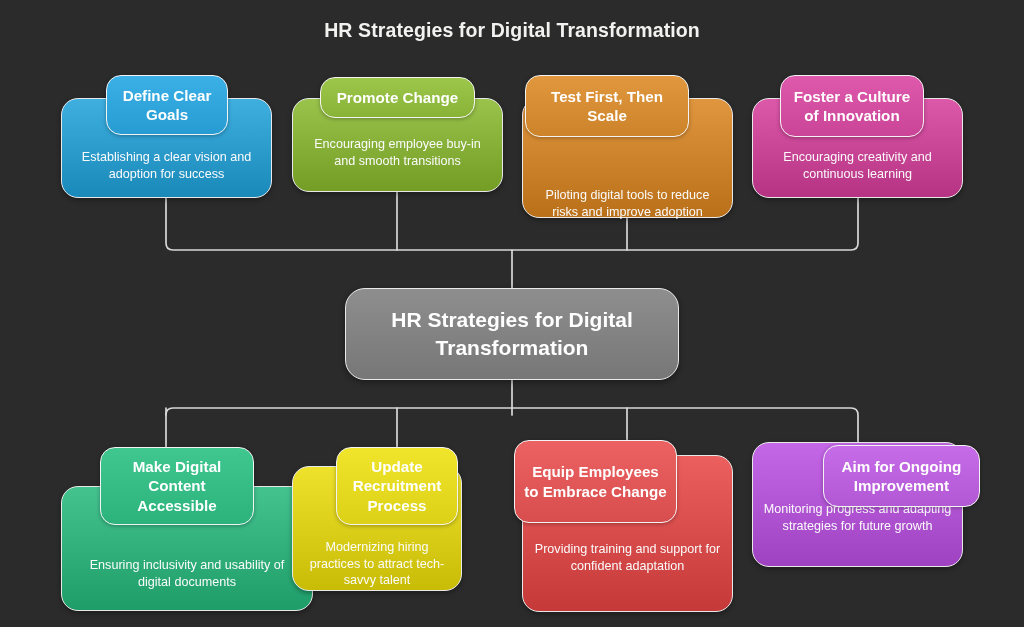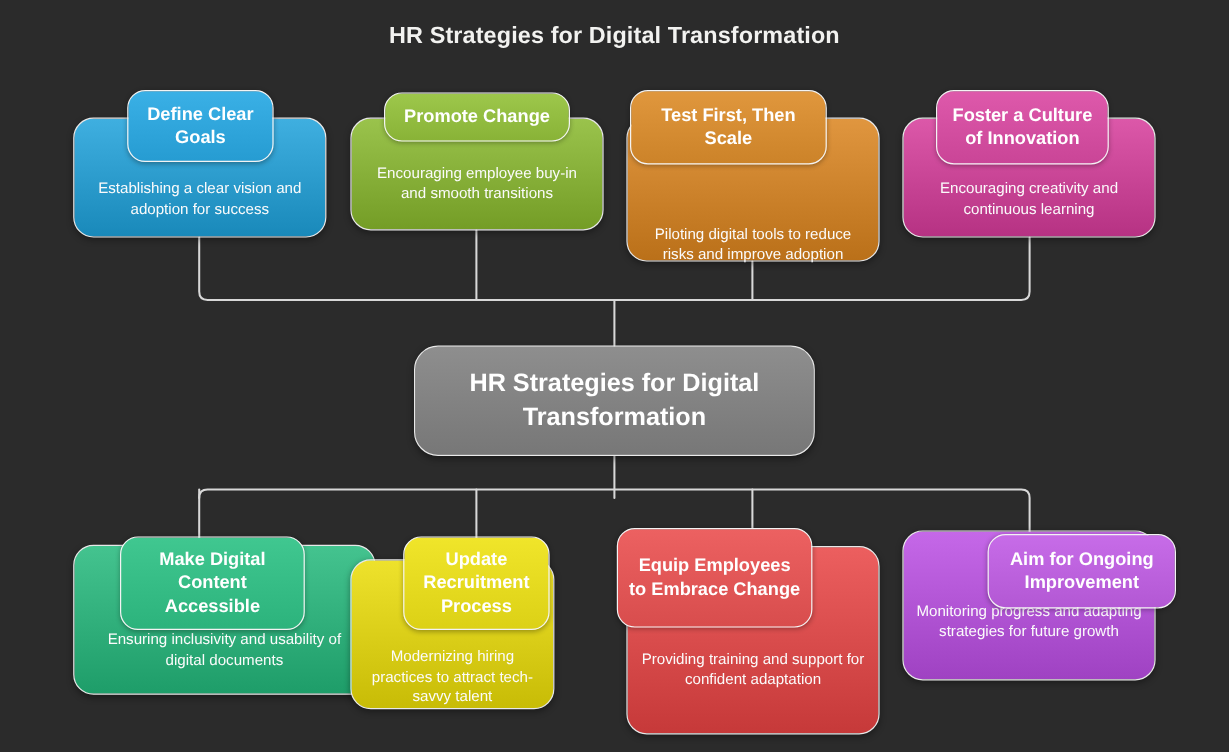--- a/index.html
+++ b/index.html
@@ -135,21 +135,21 @@
   <div class="node">
     <div class="card" style="left: 752px; top: 98px; width: 211px; height: 100px; background: linear-gradient(rgb(220, 88, 169) 0%, rgb(182, 50, 131) 100%);">
       <div class="card-desc" style="top:50px;">Encouraging creativity and continuous learning</div>
     </div>
     <div class="chip" style="left: 780px; top: 75px; width: 144px; height: 62px; background: linear-gradient(rgb(222, 89, 171) 0%, rgb(202, 69, 151) 100%);">Foster a Culture of Innovation</div>
   </div>
 
   <div class="center-node" style="left:345px; top:288px; width:334px; height:92px;">HR Strategies for Digital Transformation</div>
 
   <div class="node">
-    <div class="card" style="left: 61px; top: 454px; width: 252px; height: 125px; background: linear-gradient(rgb(68, 195, 143) 0%, rgb(30, 157, 105) 100%); padding-left: 16px;">
+    <div class="card" style="left: 61px; top: 486px; width: 252px; height: 125px; background: linear-gradient(rgb(68, 195, 143) 0%, rgb(30, 157, 105) 100%); padding-left: 16px;">
       <div class="card-desc" style="top:70px;">Ensuring inclusivity and usability of digital documents</div>
     </div>
     <div class="chip" style="left: 100px; top: 447px; width: 154px; height: 78px; background: linear-gradient(rgb(64, 199, 144) 0%, rgb(44, 179, 124) 100%);">Make Digital Content Accessible</div>
   </div>
 
   <div class="node">
     <div class="card" style="left: 292px; top: 466px; width: 170px; height: 125px; background: linear-gradient(rgb(238, 226, 44) 0%, rgb(200, 188, 6) 100%);">
       <div class="card-desc" style="top:72px;">Modernizing hiring practices to attract tech-savvy talent</div>
     </div>
     <div class="chip" style="left: 336px; top: 447px; width: 122px; height: 78px; background: linear-gradient(rgb(240, 229, 42) 0%, rgb(220, 209, 22) 100%);">Update Recruitment Process</div>

